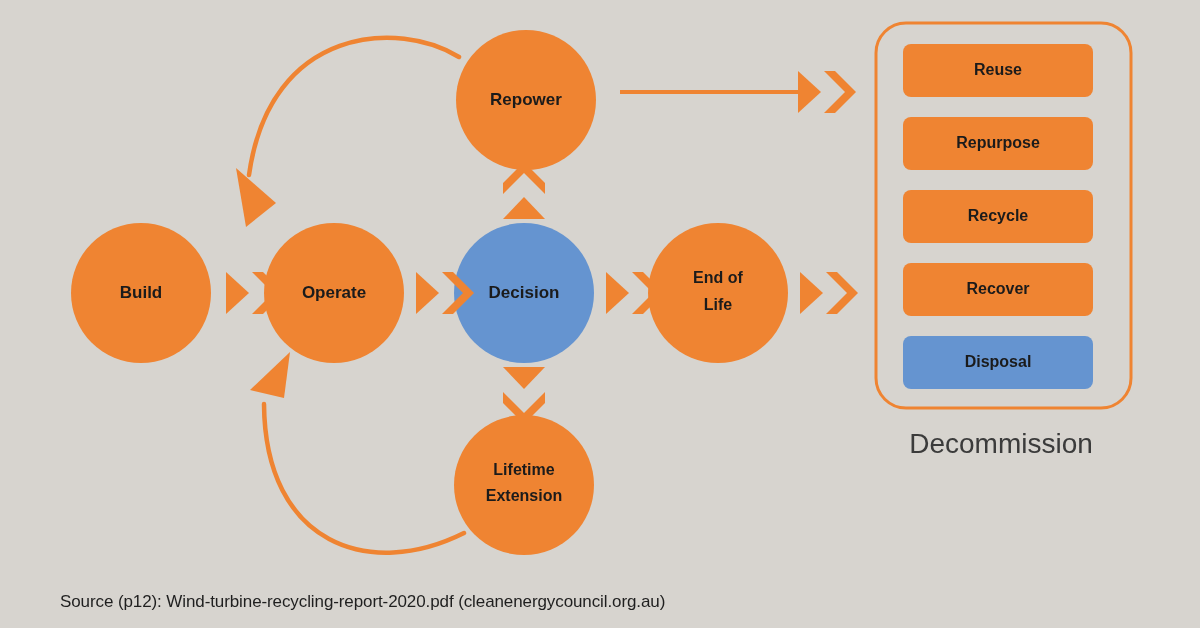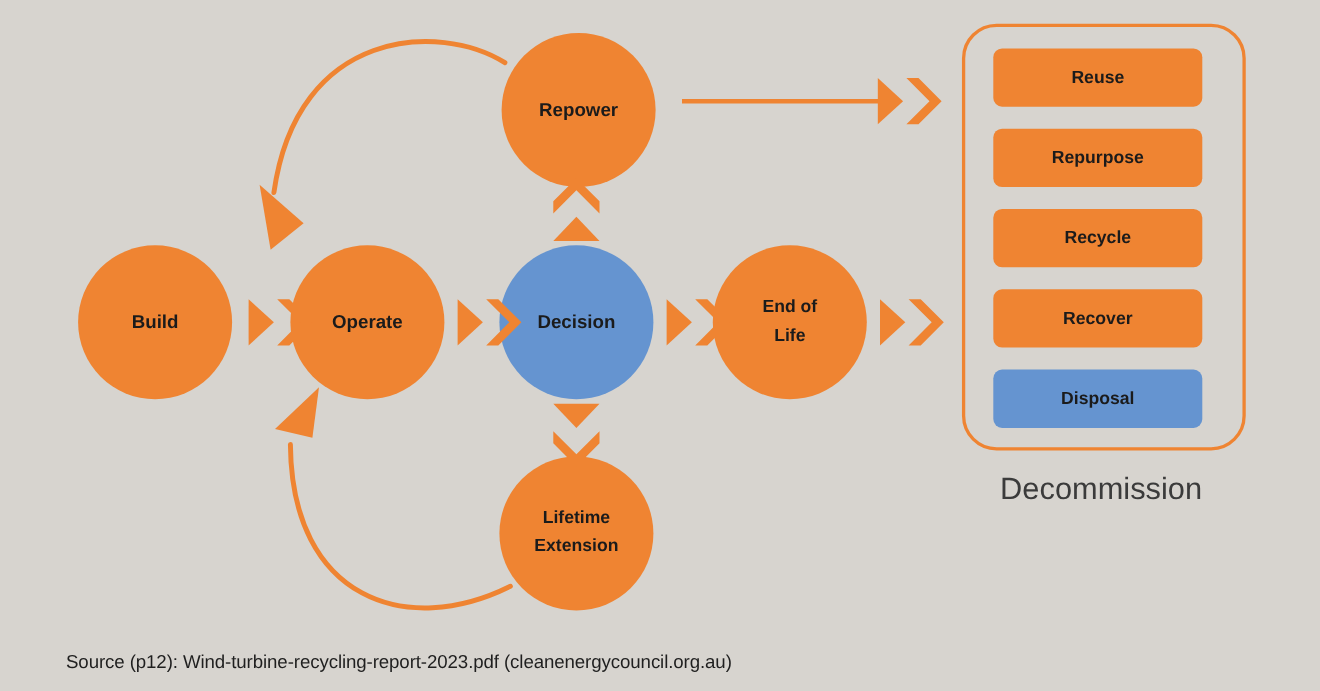--- a/index.html
+++ b/index.html
@@ -176,15 +176,15 @@
 
       <g>
         <rect x="903" y="336" width="190" height="53" rx="8" ry="8" fill="#6594d0"></rect>
         <text class="chip-label" x="998" y="363">Disposal</text>
       </g>
     </g>
 
     <text class="panel-caption" x="1001" y="446">Decommission</text>
   </svg>
 
-  <div class="source-caption">Source (p12): Wind-turbine-recycling-report-2023.pdf (cleanenergycouncil.org.au)</div>
+  <div class="source-caption">Source (p12): Wind-turbine-recycling-report-2020.pdf (cleanenergycouncil.org.au)</div>
 
 </div>
 
 </body></html>

